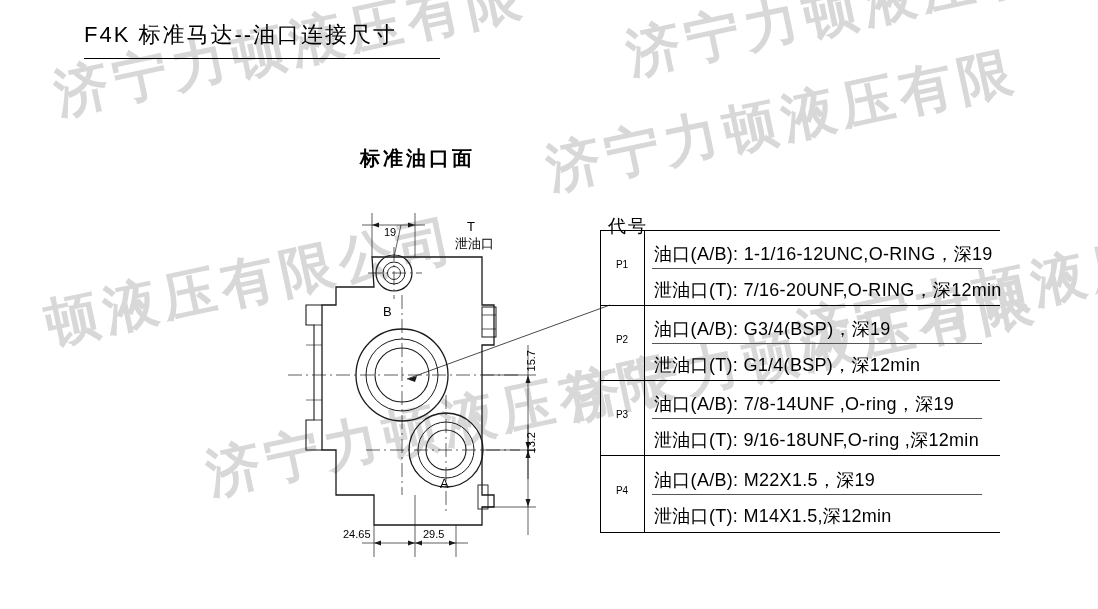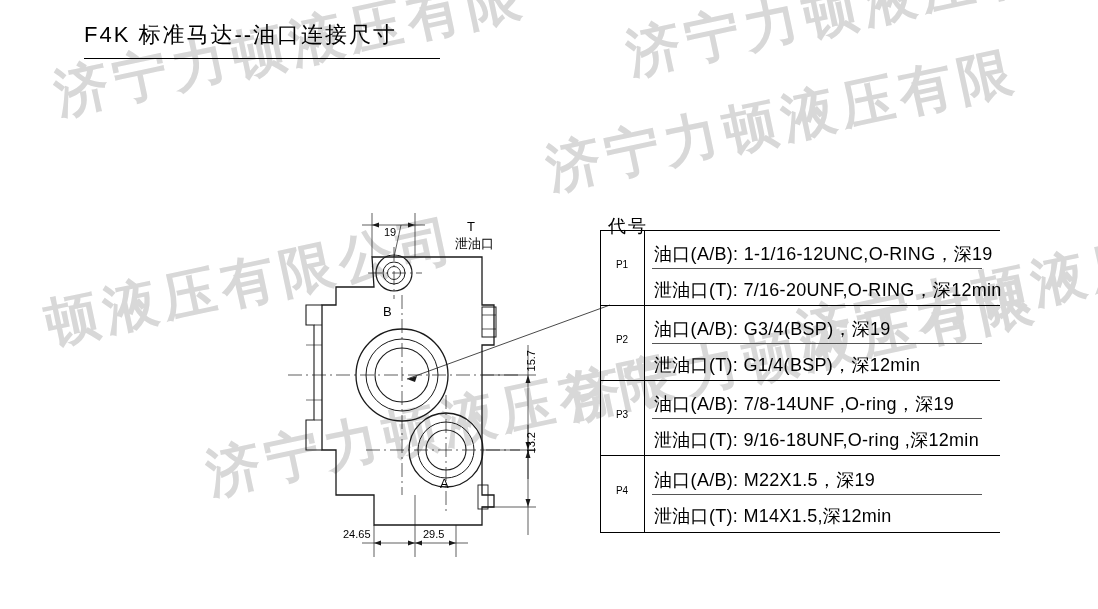--- a/index.html
+++ b/index.html
@@ -149,20 +149,21 @@
   <div class="wm w1">济宁力顿液压有限</div>
   <div class="wm w2">济宁力顿液压有限</div>
   <div class="wm w3">顿液压有限公司</div>
   <div class="wm w4">济宁力顿液压有限</div>
   <div class="wm w5">济宁力顿液压有限</div>
   <div class="wm w7">济宁力顿液压有限</div>
 
   <div id="title">F4K 标准马达--油口连接尺寸</div>
   <div id="title-rule"></div>
 
+  <div id="section-heading">标准油口面</div>
 
   <svg id="drawing" viewBox="0 0 340 370">
     <g stroke="#1a1a1a" fill="none" stroke-width="1.1">
 
       <g stroke-width="0.7">
         <line x1="102" y1="18" x2="102" y2="62"></line>
         <line x1="145" y1="18" x2="145" y2="62"></line>
         <line x1="92" y1="30" x2="155" y2="30"></line>
       </g>
       <polygon points="102,30 109,27.5 109,32.5" fill="#1a1a1a" stroke="none"></polygon>

